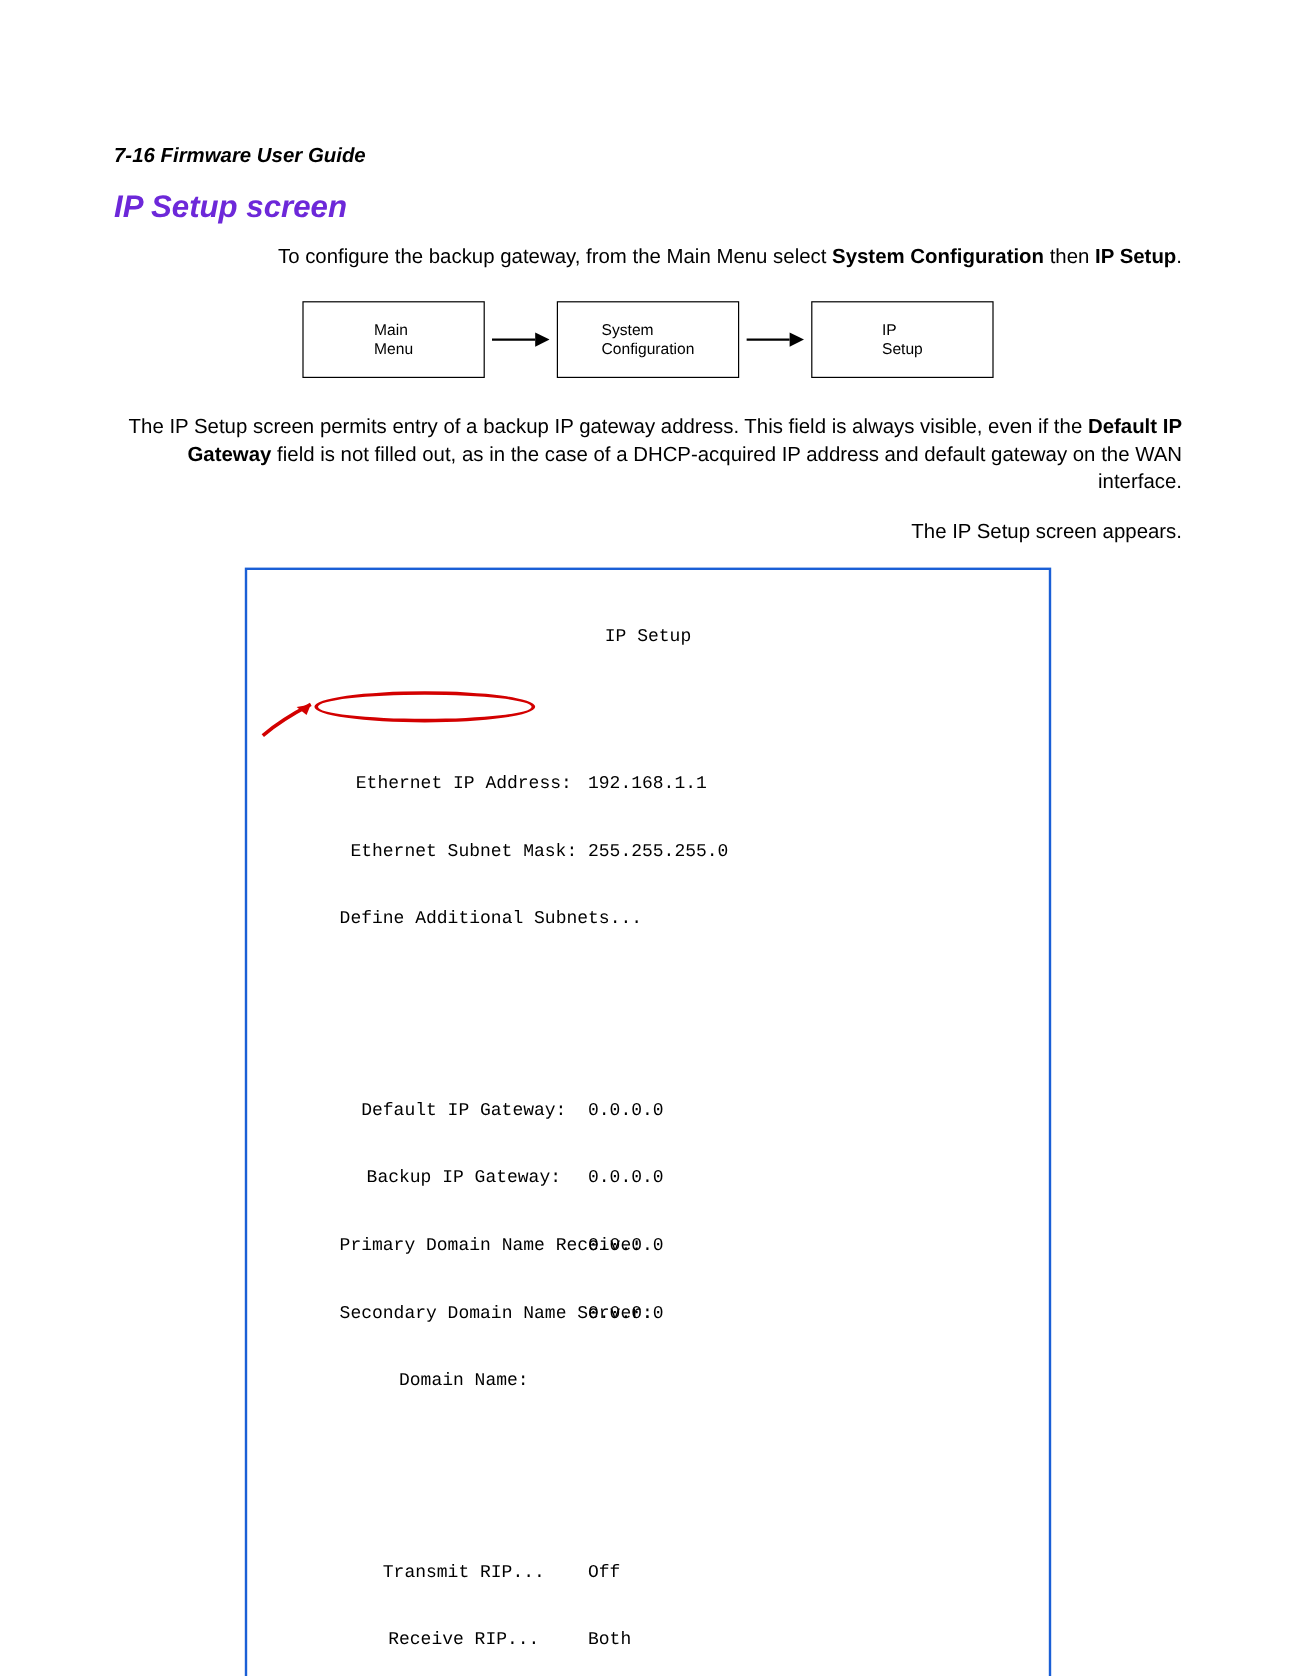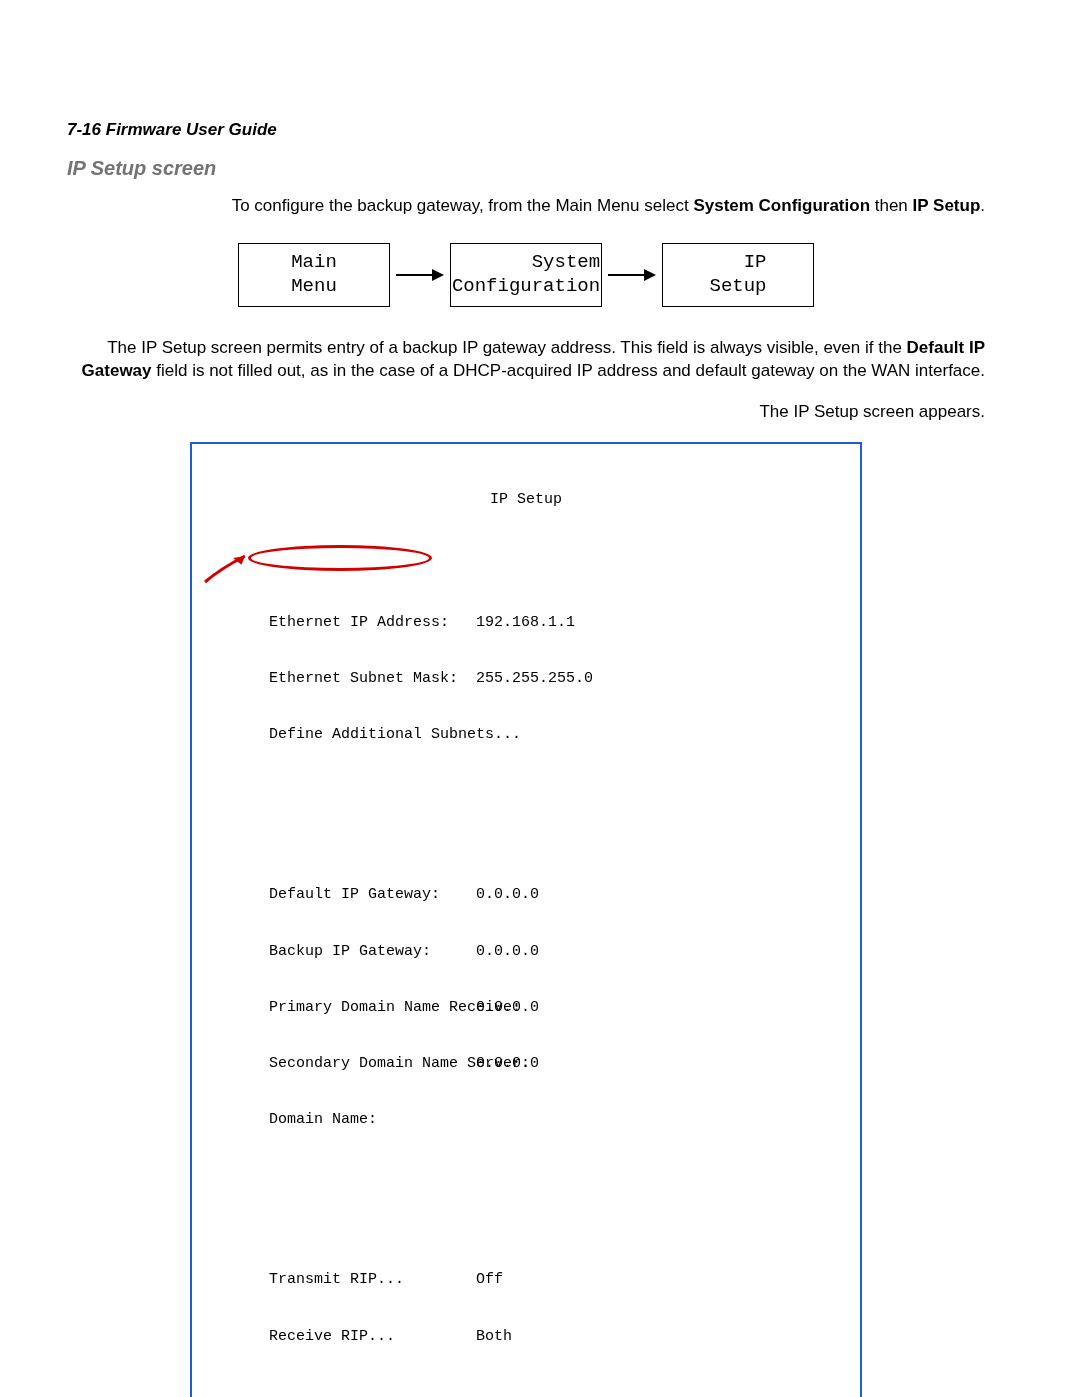--- a/index.html
+++ b/index.html
@@ -8,32 +8,32 @@
     background: #fff;
     font-family: Arial, Helvetica, sans-serif;
     font-size: 17px;
     color: #000;
   }
   .page {
     width: 1080px;
     height: 1397px;
     box-sizing: border-box;
     position: relative;
-    padding: 120px 95px 60px 67px;
+    padding: 120px 95px 60px 95px;
   }
   .page-header {
     font-style: italic;
     font-weight: bold;
     font-size: 17px;
     margin-bottom: 17px;
   }
   .section-title {
-    color: #737373;
+    color: #6d28d9;
     font-family: "Helvetica", Arial, sans-serif;
-    font-size: 20px;
+    font-size: 26px;
     font-style: italic;
     font-weight: bold;
     margin: 0 0 15px 0;
   }
   .para {
     margin: 0 0 18px 0;
     line-height: 1.35;
     text-align: right;
   }
   .bold { font-weight: bold; }
@@ -45,25 +45,24 @@
     justify-content: center;
     margin: 25px 0 30px 0;
   }
   .flow-box {
     border: 1.5px solid #000;
     width: 150px;
     height: 62px;
     display: flex;
     align-items: center;
     justify-content: center;
-    font-size: 19px;
-    text-align: right;
+    font-size: 13px;
+    text-align: left;
     line-height: 1.25;
     white-space: pre-line;
-    font-family: Liberation Mono, monospace;
   }
   .flow-arrow {
     margin: 0 6px 0 6px;
   }
   .flow-arrow svg { display: block; }
 
   
   .terminal-wrap {
     display: flex;
     justify-content: center;
@@ -81,21 +80,21 @@
     background: #fff;
     white-space: pre;
   }
   .term-title {
     text-align: center;
     margin-bottom: 10px;
   }
   .term-row {
     display: flex;
   }
-  .term-label { width: 270px; padding-left: 63px; box-sizing: border-box; }
+  .term-label { width: 270px; padding-left: 63px; box-sizing: border-box; text-align: center; }
   .term-val { flex: 1; }
   .term-block { margin-bottom: 10px; }
 
   
   .red-circle {
     position: absolute;
     border: 3px solid #d30000;
     border-radius: 50% / 50%;
     width: 178px;
     height: 20px;

